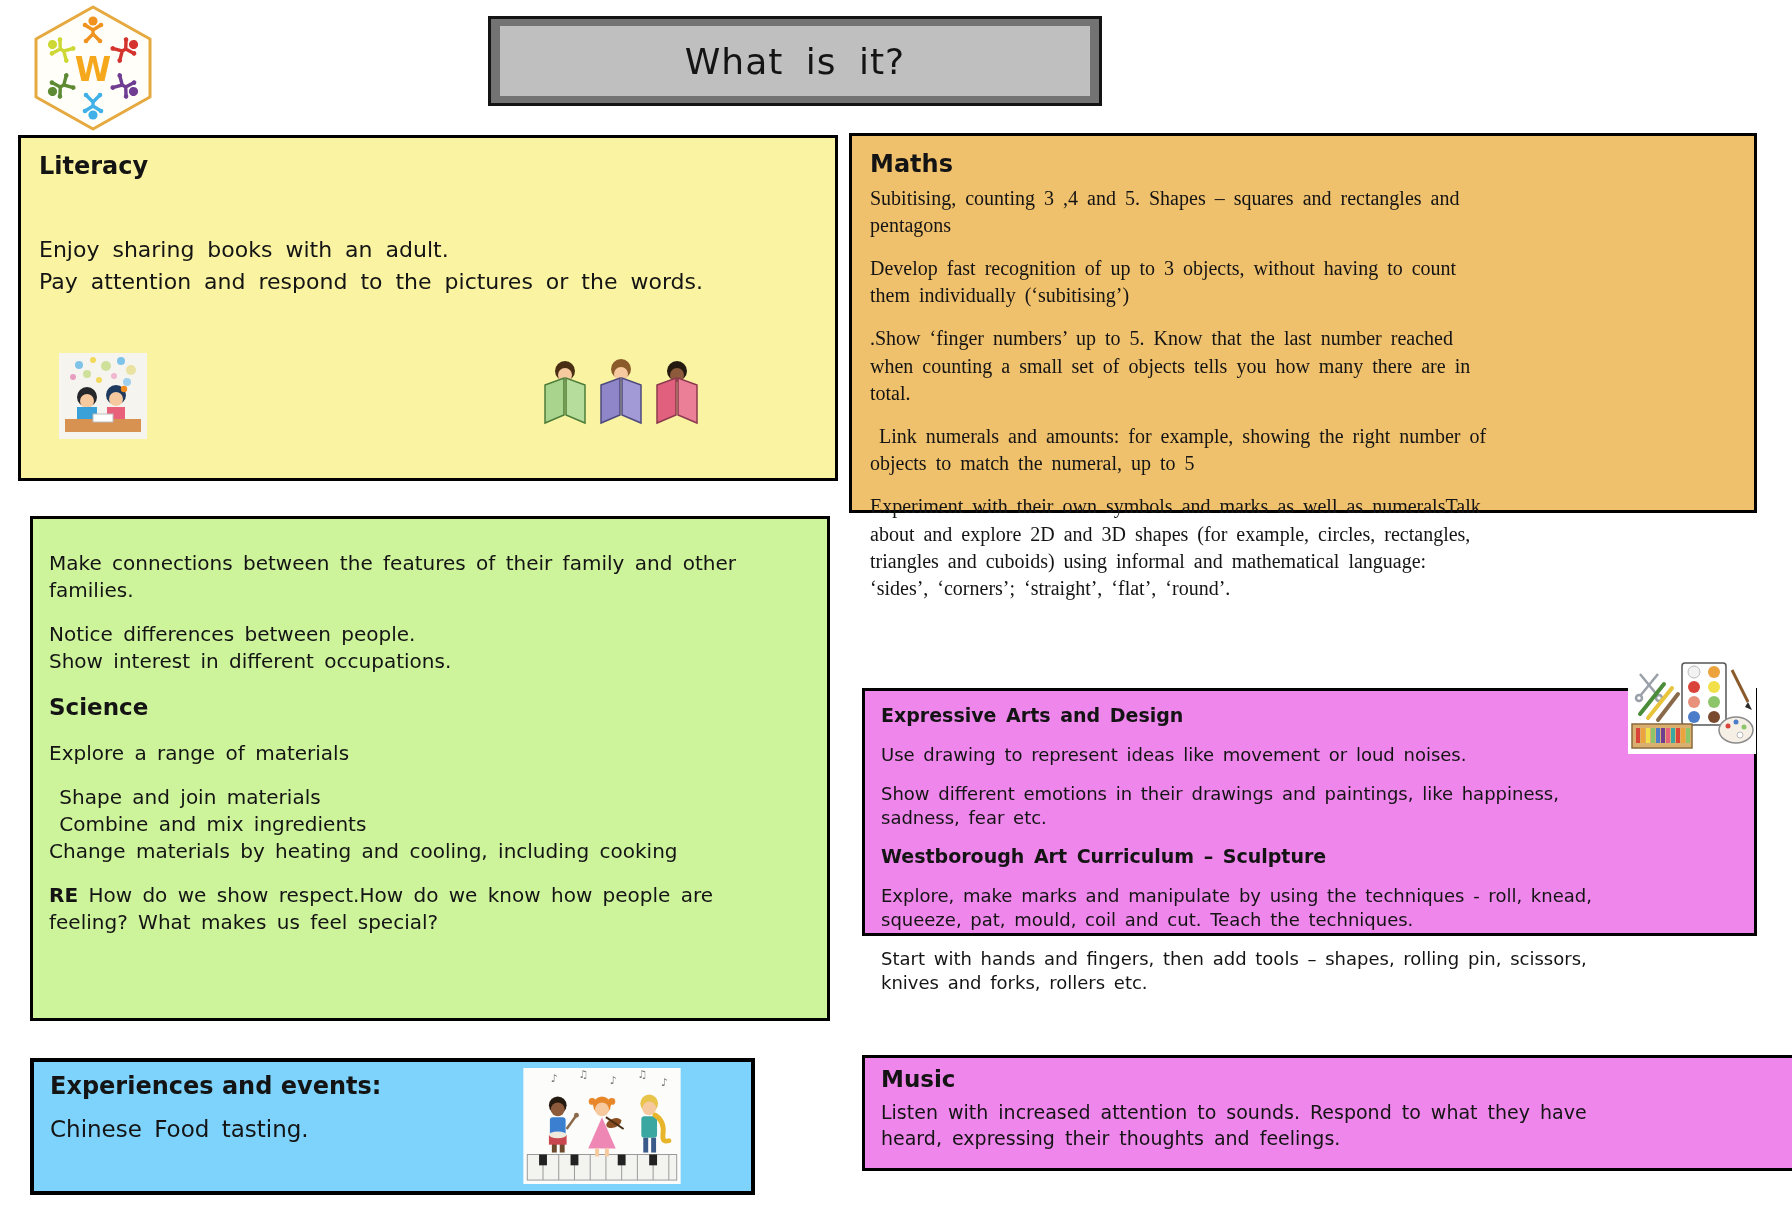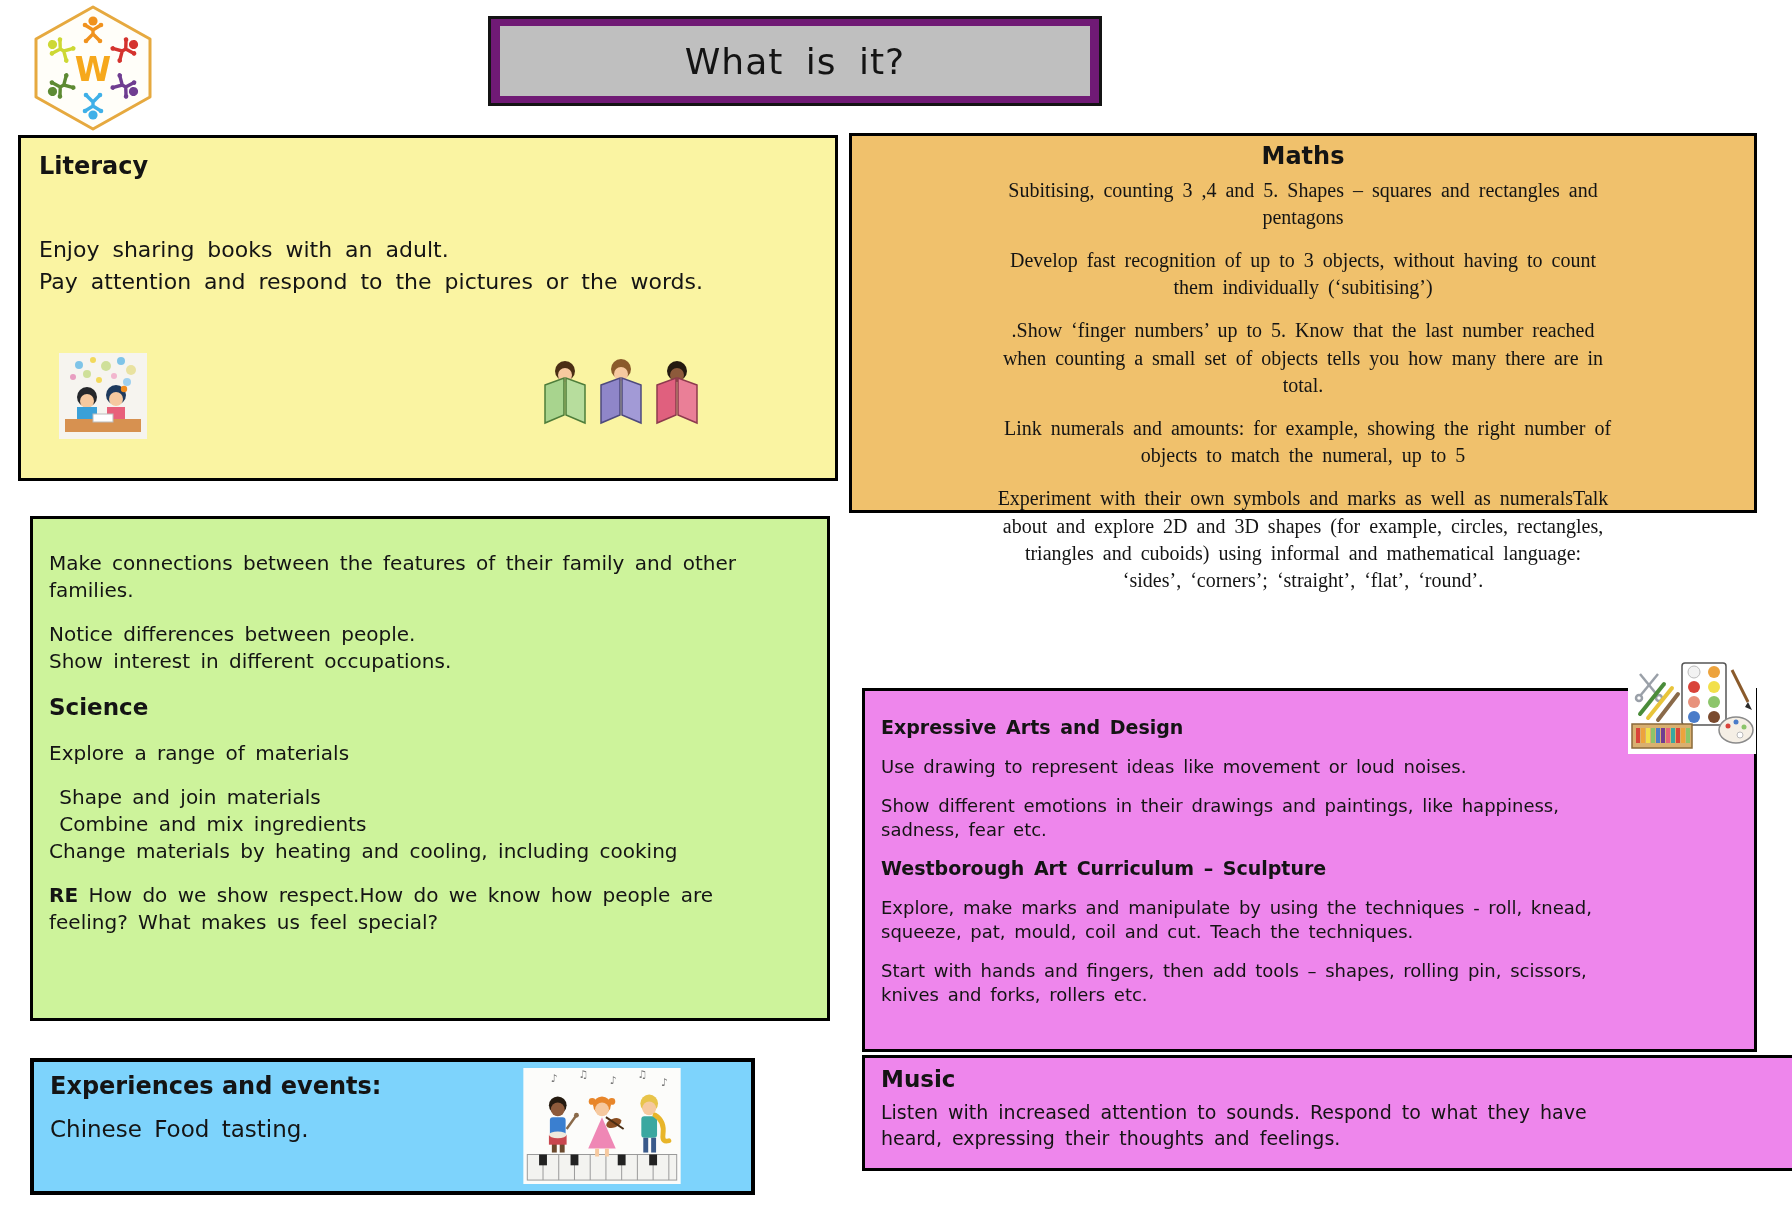--- a/index.html
+++ b/index.html
@@ -8,49 +8,49 @@
     position:relative; width:1792px; height:1208px; background:#fff;
     font-family:"DejaVu Sans", sans-serif; color:#141414; overflow:hidden;
   }
   .box { position:absolute; border:3px solid #000; }
   h2, h3 { font-weight:700; }
   p, h2, h3 { white-space:pre-wrap; }
 
   #logo { position:absolute; left:28px; top:4px; width:130px; height:128px; }
 
   #title-box { position:absolute; left:488px; top:16px; width:614px; height:90px;
-    background:#701a75; border:3px solid #141414; padding:7px 9px; }
+    background:#737373; border:3px solid #141414; padding:7px 9px; }
   .title-inner { width:100%; height:100%; background:#bfbfbf; display:flex;
     align-items:center; justify-content:center; font-size:36px; letter-spacing:1px; word-spacing:10px; }
 
   #literacy { left:18px; top:135px; width:820px; height:346px; background:#faf4a2; padding:14px 18px; }
   #literacy h2 { font-size:24px; }
   #literacy p { margin-top:54px; font-size:22px; line-height:1.45; word-spacing:6px; }
   #img-drawing { position:absolute; left:38px; top:215px; width:88px; height:86px; }
   #img-reading { position:absolute; left:520px; top:215px; width:160px; height:80px; }
 
   #maths { left:849px; top:133px; width:908px; height:380px; background:#f0c16c;
-    padding:4px 18px; font-size:20px; line-height:1.36; word-spacing:4px;text-align:center; }
+    padding:12px 18px; font-size:20px; line-height:1.36; word-spacing:4px; }
   #maths h2 { font-size:24px; margin-bottom:4px; }
   #maths p { margin-bottom:16px;font-family:Liberation Serif, serif; }
 
   #world { left:30px; top:516px; width:800px; height:505px; background:#cdf39b;
     padding:14px 16px; font-size:20px; line-height:1.35; word-spacing:4px; }
   #world h2 { font-size:23px; }
   #world .gap { margin-top:17px; }
   .re-label { font-weight:700; }
 
   #experiences { left:30px; top:1058px; width:725px; height:137px; background:#7dd3fc;
     border-width:4px; padding:10px 16px; }
   #experiences h2 { font-size:24px; }
   #experiences p { margin-top:16px; font-size:23px; word-spacing:5px; }
   #img-music { position:absolute; left:488px; top:6px; width:160px; height:116px; }
 
-  #arts { left:862px; top:688px; width:895px; height:364px; background:#ee86ec;
-    padding:24px 16px; font-size:18px; line-height:1.32; word-spacing:3px; }
+  #arts { left:862px; top:688px; width:895px; height:248px; background:#ee86ec;
+    padding:12px 16px; font-size:18px; line-height:1.32; word-spacing:3px; }
   #arts h3 { font-size:19px; }
   #arts .gap { margin-top:15px; }
 
   #img-art { position:absolute; left:1628px; top:658px; width:128px; height:96px; background:#fff; }
 
   #music { left:862px; top:1055px; width:967px; height:116px; background:#ee86ec; padding:8px 16px; }
   #music h2 { font-size:23px; }
   #music p { font-size:19px; line-height:1.35; word-spacing:4px; margin-top:8px; }
 </style>
 </head>

